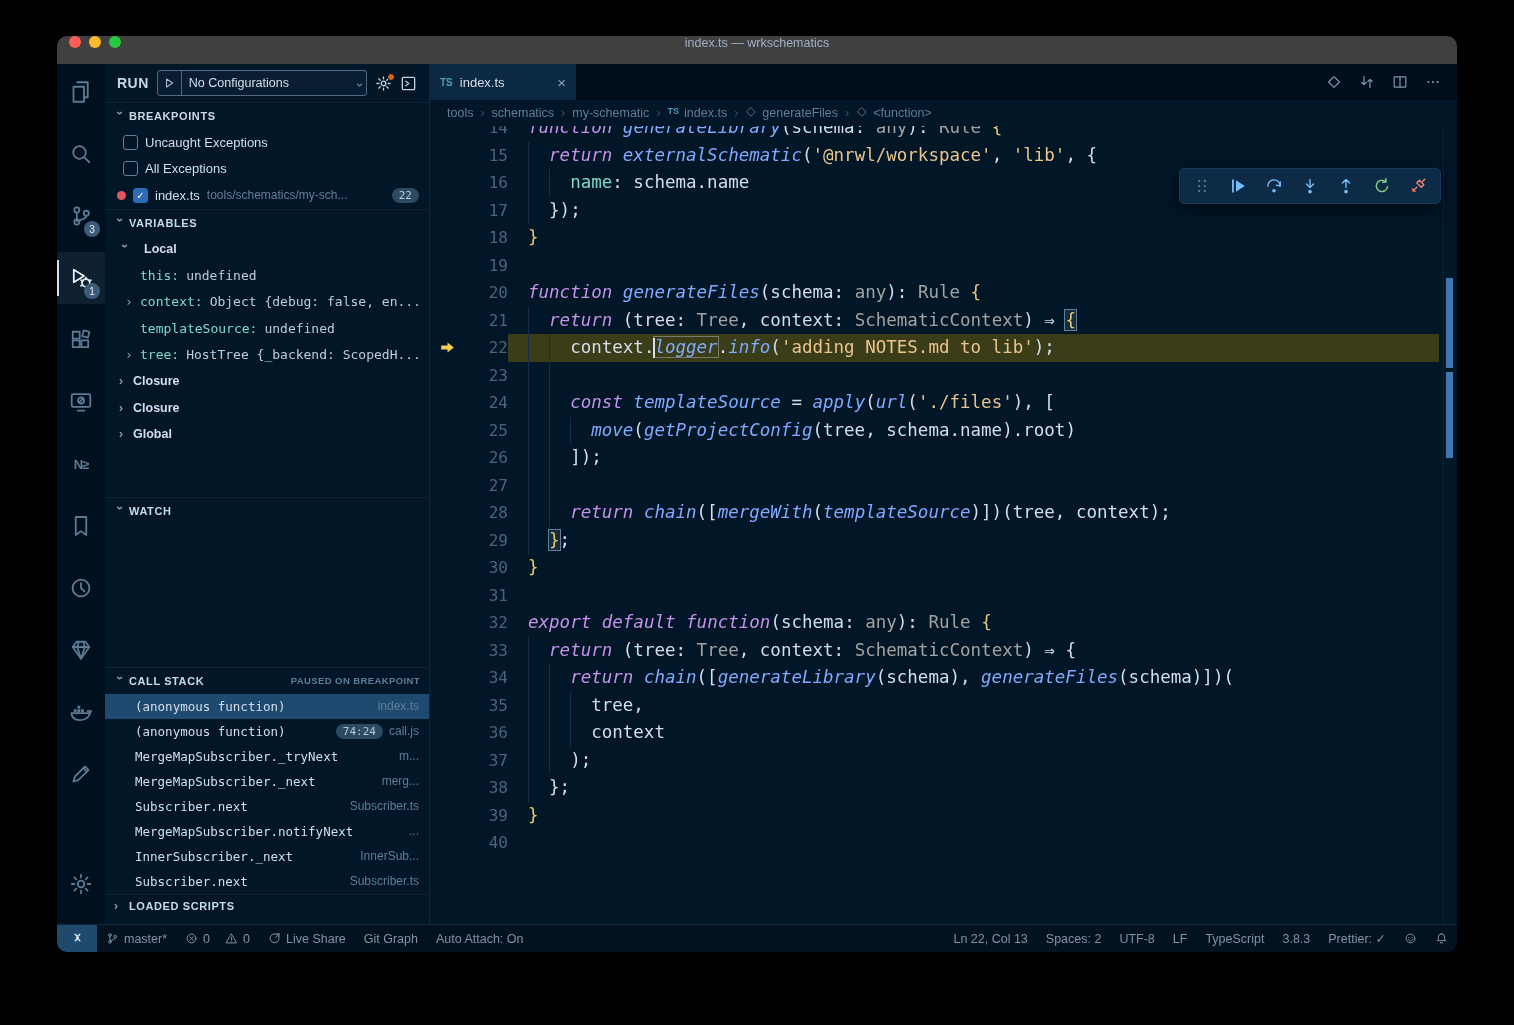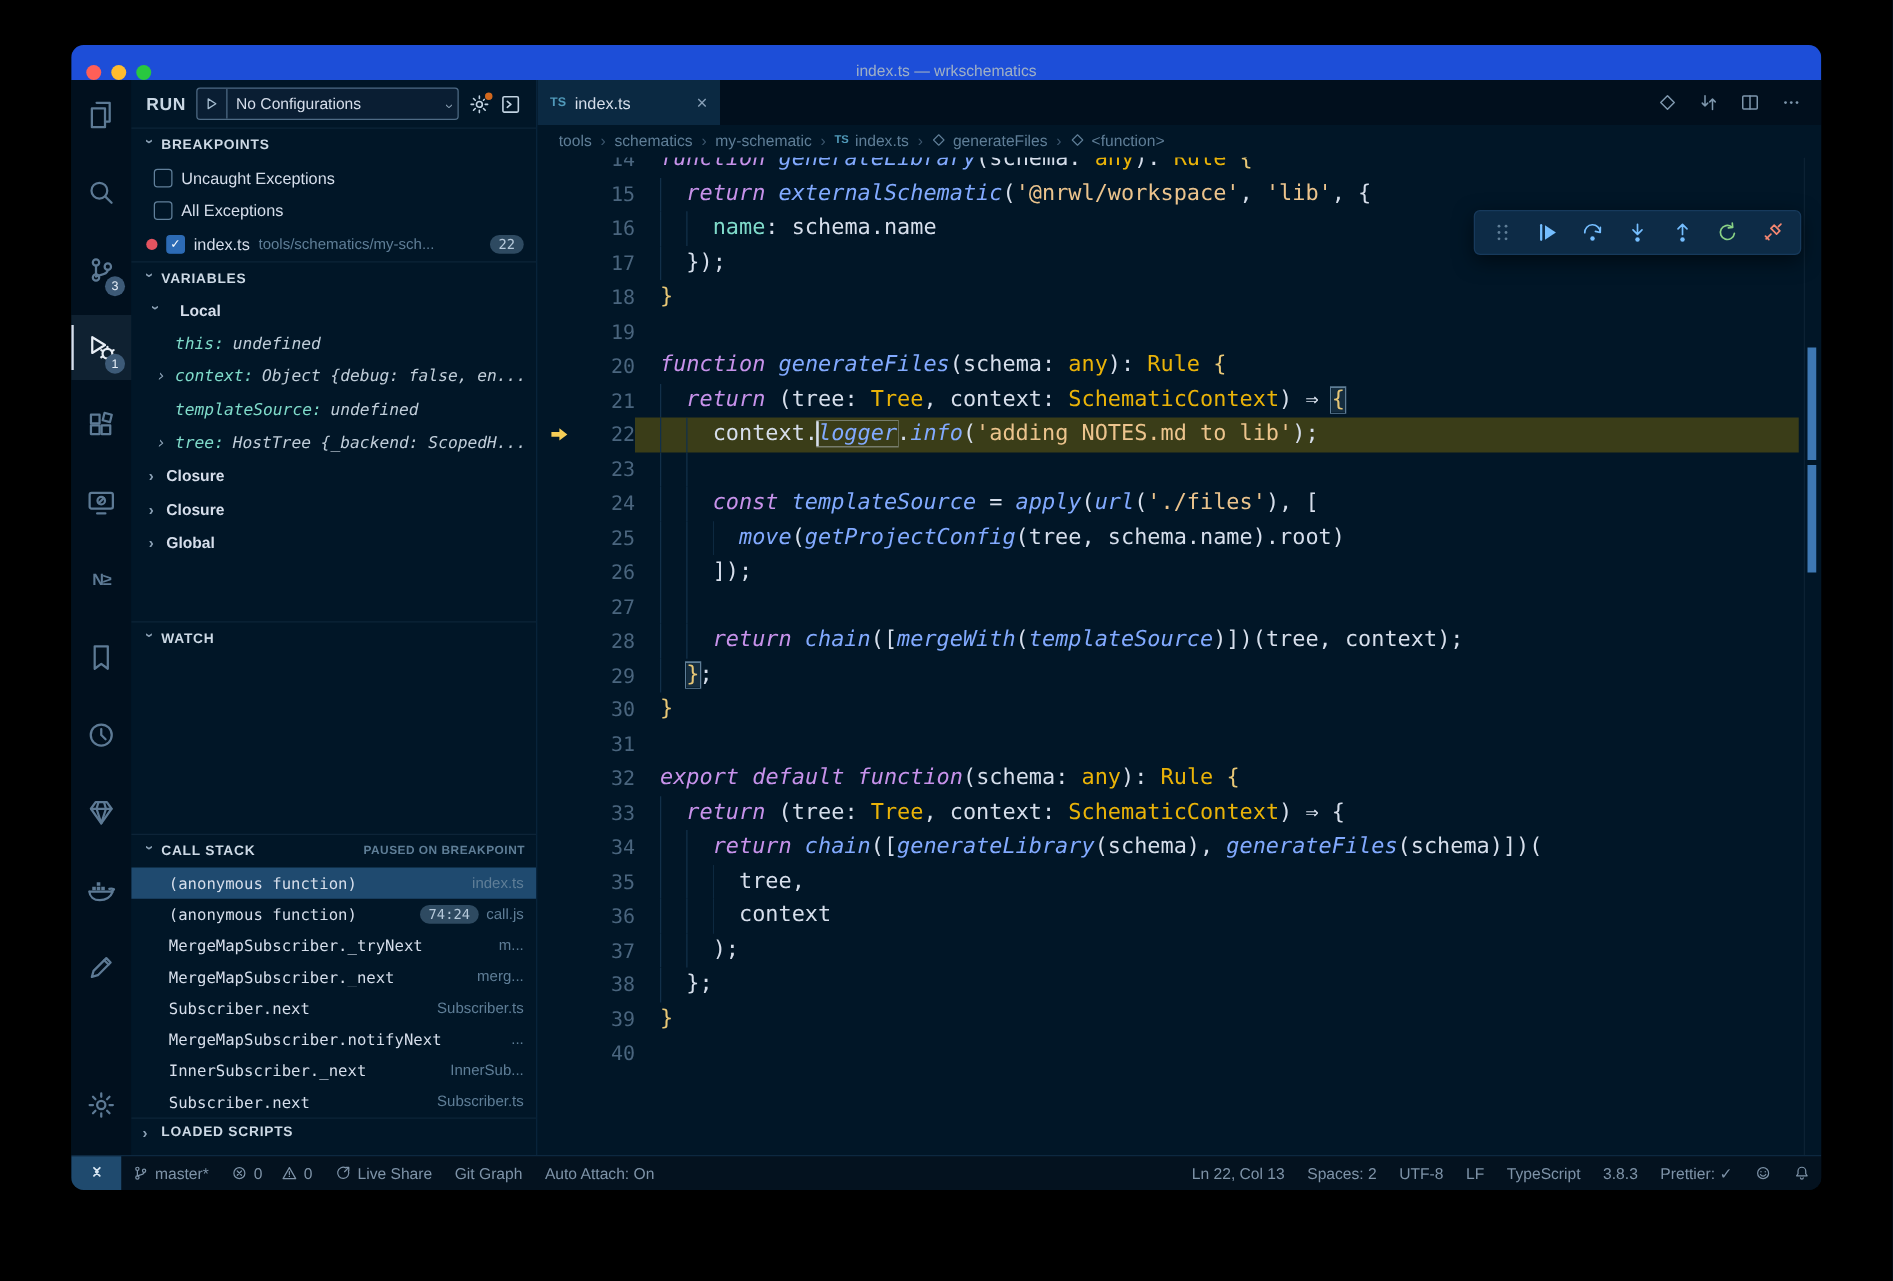--- a/index.html
+++ b/index.html
@@ -4,21 +4,21 @@
 <style>
   * { box-sizing: border-box; margin:0; padding:0; }
   html,body { width:1514px; height:1025px; }
   body { background:#000; font-family:"Liberation Sans",sans-serif; position:relative; overflow:hidden; }
 
   .window { position:absolute; left:57px; top:36px; width:1400px; height:916px;
     background:#011627; border-radius:10px; overflow:hidden; display:flex; flex-direction:column;
     box-shadow:0 24px 70px rgba(0,0,0,.65); }
 
   
-  .titlebar { flex:0 0 28px; background:#1d4ed8; position:relative; display:flex; align-items:flex-end; }
+  .titlebar { flex:0 0 28px; background:#404040; position:relative; display:flex; align-items:flex-start; }
   .lights { display:flex; gap:8px; margin-left:12px; z-index:2; }
   .light { width:12px; height:12px; border-radius:50%; }
   .light.r{background:#ff5f57}.light.y{background:#febc2e}.light.g{background:#28c840}
   .wtitle { position:absolute; left:0; right:0; text-align:center; font-size:12.5px; color:#9fb0c5; }
 
   .main { flex:1; display:flex; min-height:0; }
 
   
   .activitybar { width:48px; background:#01101e; display:flex; flex-direction:column; align-items:center; padding-top:2px; }
   .ab-item { width:48px; height:52px; margin-bottom:10px; position:relative; display:flex; align-items:center; justify-content:center; color:#5d7a95; }
@@ -52,21 +52,21 @@
   .bp-row { height:26.5px; display:flex; align-items:center; gap:7px; padding:0 10px 0 18px; font-size:13px; }
   .bp-dot { width:9px; height:9px; border-radius:50%; background:#e35360; flex:0 0 9px; margin-left:-6px; }
   .checkbox { width:15px; height:15px; border:1px solid #61809b; border-radius:3px; flex:0 0 15px; display:flex; align-items:center; justify-content:center; font-size:10px; color:#fff; }
   .checkbox.checked { background:#2d6bb5; border-color:#2d6bb5; }
   .bp-detail { color:#5f7e97; font-size:12px; flex:1; min-width:0; white-space:nowrap; overflow:hidden; }
   .badge-pill { background:#2e4a61; color:#b6c9da; font-size:11px; border-radius:9px; padding:1px 7px; font-family:"DejaVu Sans Mono","Liberation Mono",monospace; }
 
   .var-row { height:26.5px; display:flex; align-items:center; padding-left:24px; font-family:"DejaVu Sans Mono","Liberation Mono",monospace; font-size:13px; white-space:nowrap; overflow:hidden; }
   .var-row .slot { width:15px; flex:0 0 15px; }
   .var-row.scope { font-family:"Liberation Sans",sans-serif; font-weight:700; font-size:12.5px; padding-left:14px; }
-  .var-row.leaf { padding-left:20px;font-style:italic; }
+  .var-row.leaf { padding-left:20px; }
   .vname { color:#7fdbca; } .vval { color:#c0cdd9; margin-left:7px; }
   .vars-pad { height:49px; }
   .watch-body { height:143px; }
 
   .cs-row { height:25px; display:flex; align-items:center; gap:8px; padding:0 10px 0 30px; }
   .cs-row.selected { background:#1f4a6f; }
   .cs-name { font-family:"DejaVu Sans Mono","Liberation Mono",monospace; font-size:12.5px; white-space:nowrap; overflow:hidden; }
   .cs-file { margin-left:auto; color:#5f7e97; font-size:12px; white-space:nowrap; display:flex; align-items:center; gap:6px; }
 
   
@@ -90,21 +90,21 @@
   .cl { display:flex; height:27.5px; line-height:27.5px; }
   .gut { flex:0 0 78px; position:relative; text-align:right; }
   .num { display:inline-block; width:62px; color:#4a657e; font-size:16px; }
   .dbg-arrow { position:absolute; left:9px; top:5px; width:17px; height:17px; }
   .dbg-arrow svg { width:17px; height:17px; display:block; }
   .ct { flex:1; white-space:pre; padding-left:20px; color:#d6deeb; }
   .ct.hl { background:#3a3d18; }
 
   .tok-k { color:#c792ea; font-style:italic; }
   .tok-f { color:#82aaff; font-style:italic; }
-  .tok-t { color:#eab308; }
+  .tok-t { color:#a3a3a3; }
   .tok-s { color:#ecc48d; }
   .tok-w { color:#d6deeb; }
   .tok-p { color:#7fdbca; }
   .tok-g { color:#e8c776; }
   .tok-m { color:#e8c776; box-shadow:0 0 0 1px #5f7e97; background:rgba(95,126,151,.22); }
   .tok-bx { box-shadow:0 0 0 1px rgba(213,222,235,.4); }
   .tok-i { display:inline-block; width:2ch; height:27.5px; vertical-align:top; box-shadow:inset 1px 0 0 #12304a; }
   .caret { display:inline-block; width:2px; height:1.12em; background:#d6deeb; vertical-align:middle; margin:0 -1px; }
 
   .dbg-toolbar { position:absolute; top:42px; right:16px; height:36px; background:#0d2b46; border:1px solid #173a5c; border-radius:5px; display:flex; align-items:center; gap:4px; padding:0 6px; box-shadow:0 5px 16px rgba(0,0,0,.5); z-index:6; }

